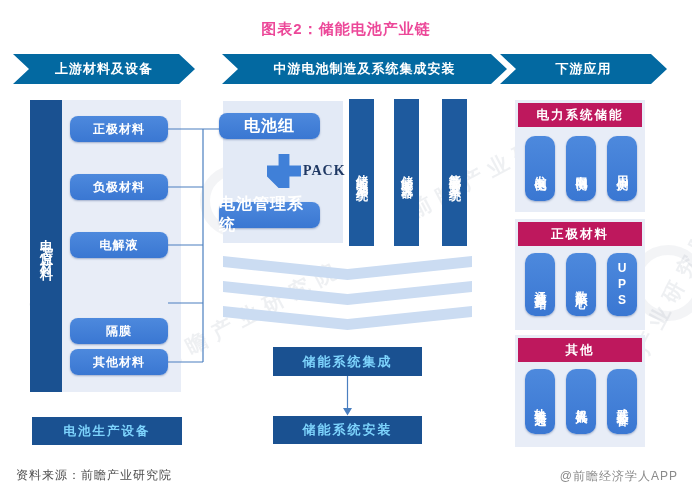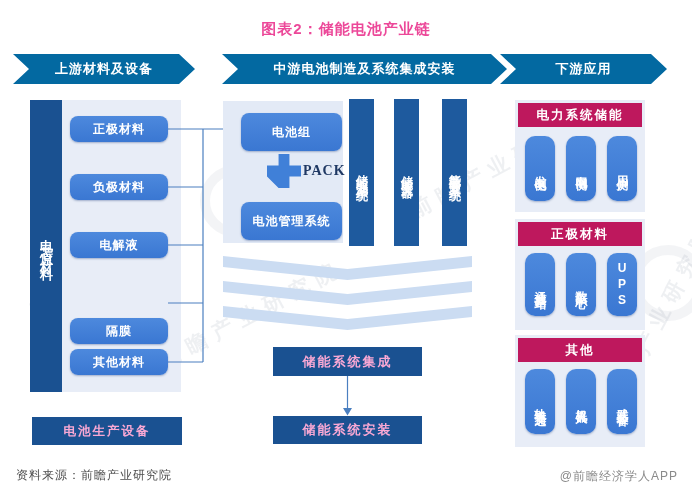--- a/index.html
+++ b/index.html
@@ -32,25 +32,25 @@
   .midpanel{left:223px;top:101px;width:120px;height:142px;background:#e3eaf6;}
   
   .mbox{
     background:linear-gradient(180deg,#4d89dd,#3a77d2);border-radius:8px;color:#fff;
     font-weight:bold;display:flex;align-items:center;justify-content:center;
     box-shadow:0 1px 2px rgba(30,60,120,.35);z-index:2;
   }
   .mat{left:70px;width:98px;height:26px;font-size:12px;letter-spacing:1px;}
   
   .dbox{
-    background:#1a5191;color:#f9a8d4;font-weight:bold;display:flex;align-items:center;
+    background:#1a5191;color:#7dd3fc;font-weight:bold;display:flex;align-items:center;
     justify-content:center;z-index:2;
   }
   .equip{left:32px;top:417px;width:150px;height:28px;font-size:12.5px;letter-spacing:2px;}
-  .packbox{left:241px;width:101px;height:38px;font-size:12px;letter-spacing:1px;}
+  .packbox{left:219px;width:101px;height:26px;font-size:16px;letter-spacing:1px;}
   .plus{
     left:267px;top:154px;width:34px;height:34px;background:#4080d8;z-index:2;
     clip-path:polygon(34% 0,66% 0,66% 34%,100% 34%,100% 66%,66% 66%,66% 100%,34% 100%,0 66%,0 66%,0 34%,34% 34%);
   }
   .packlabel{left:303px;top:163px;font-family:"Liberation Serif","DejaVu Serif",serif;
     font-size:14px;font-weight:bold;color:#1f3863;letter-spacing:1px;z-index:2;}
   .sysbar{
     top:99px;height:147px;width:25px;background:#1e5a9e;color:#fff;font-size:12px;font-weight:bold;
     display:flex;align-items:center;justify-content:center;letter-spacing:3px;z-index:2;
   }

